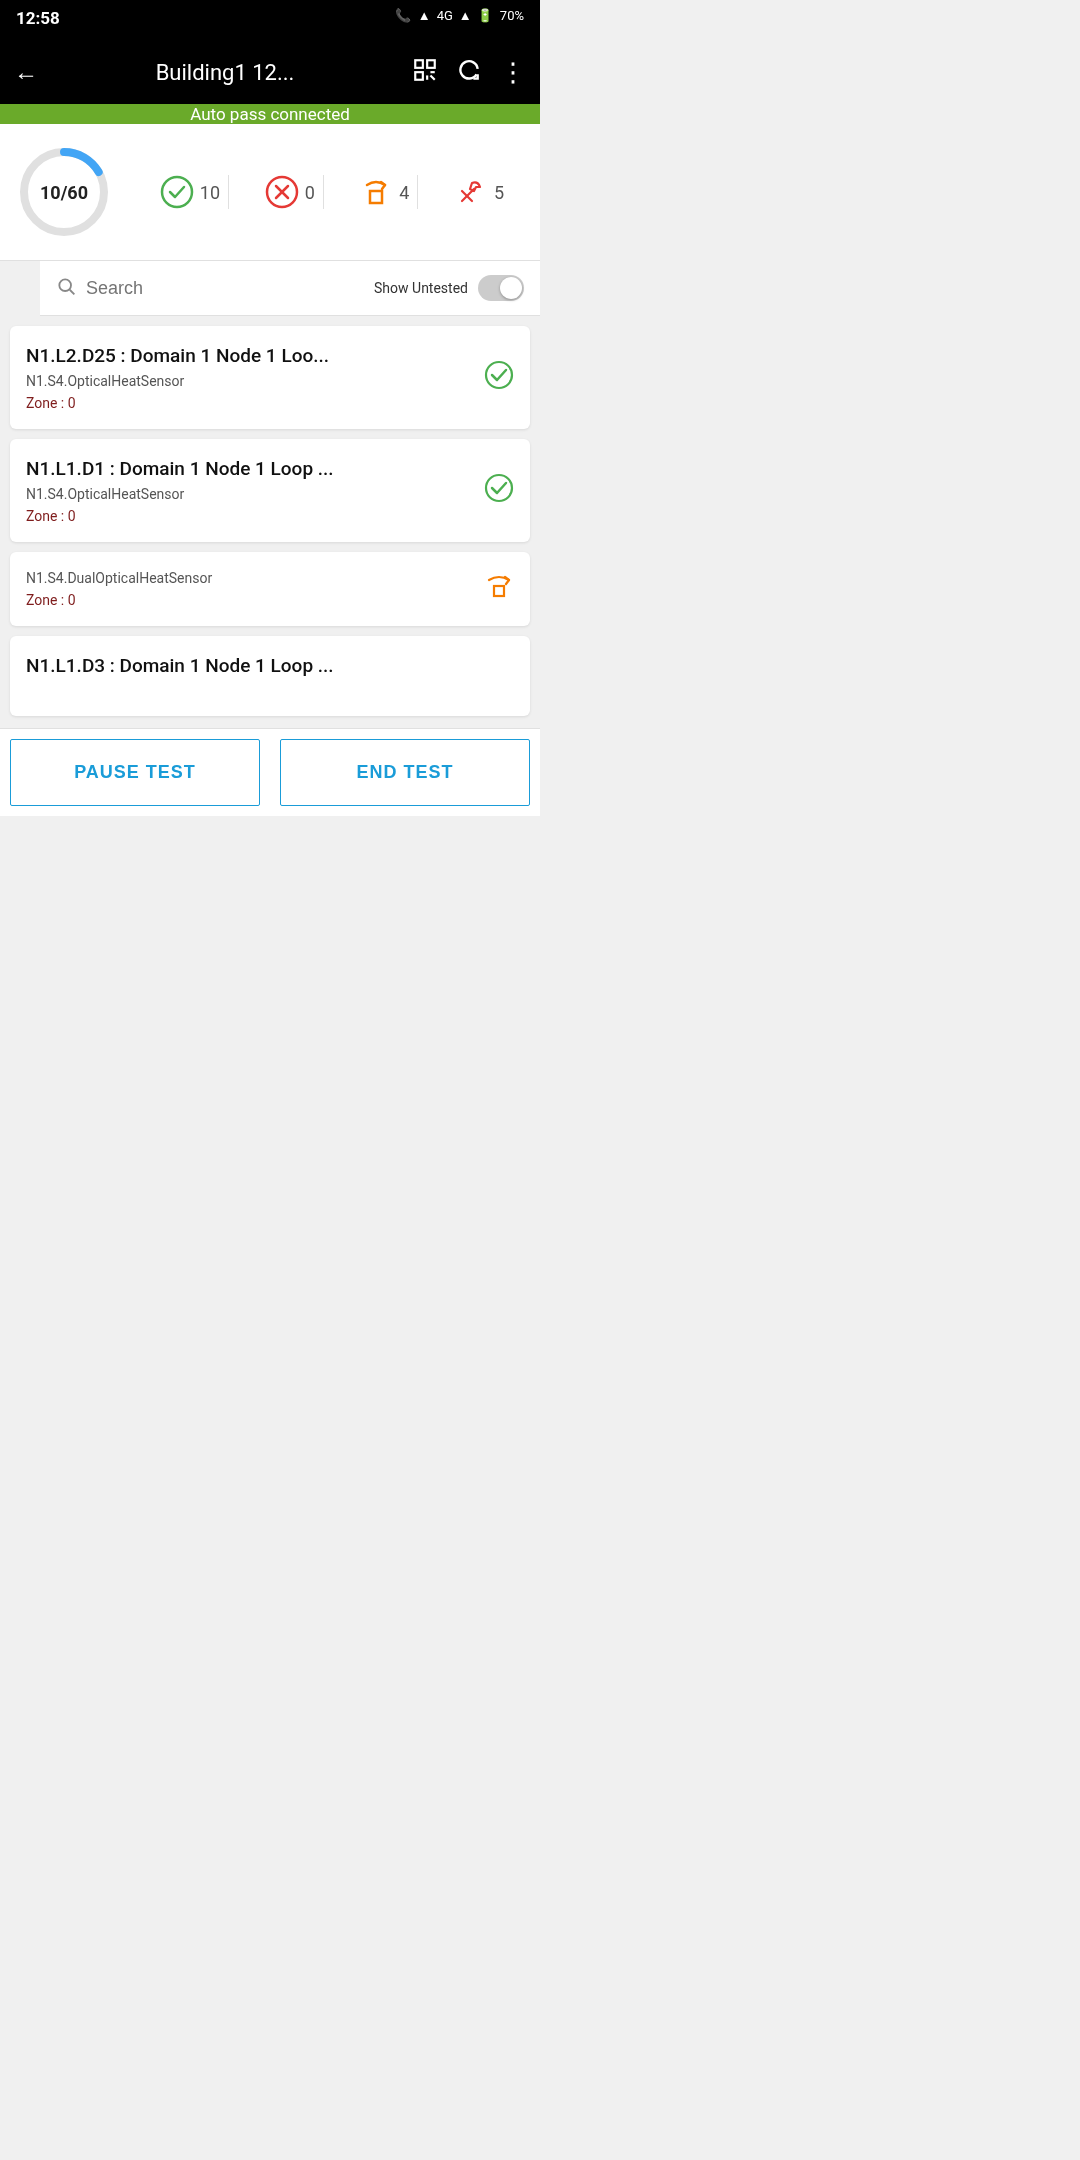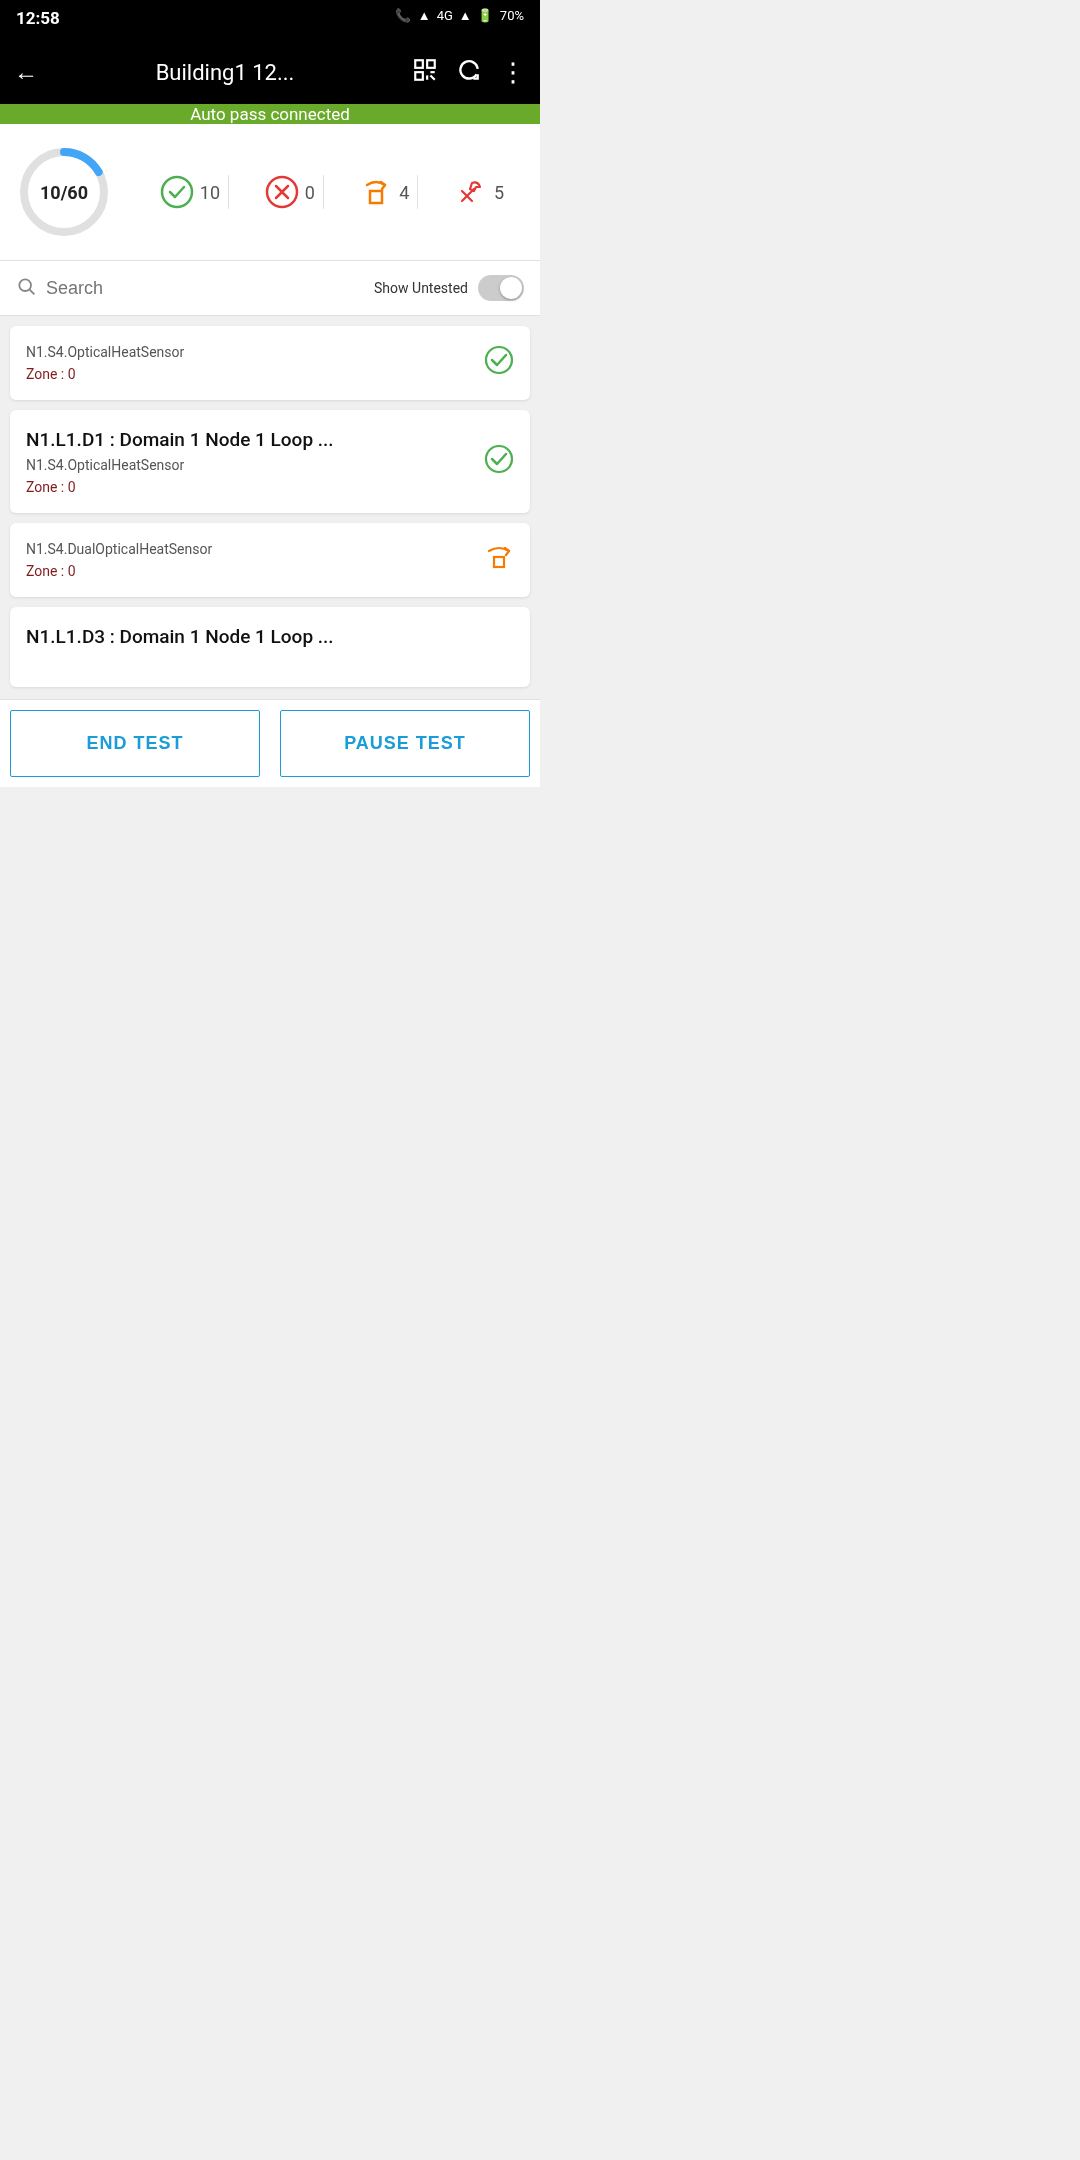--- a/index.html
+++ b/index.html
@@ -96,20 +96,21 @@
     .stat-count { font-size: 18px; color: #555; }
 
     
     .search-bar {
       background: #fff;
       display: flex;
       align-items: center;
       padding: 14px 16px;
       gap: 10px;
       border-bottom: 1px solid #e0e0e0;
+      margin-left: 40px;
     }
     .search-bar .search-icon { font-size: 20px; color: #888; }
     .search-bar input {
       flex: 1;
       border: none;
       outline: none;
       font-size: 18px;
       color: #888;
       background: transparent;
     }
@@ -307,20 +308,21 @@
   <input type="text" placeholder="Search" style="">
   <span class="show-untested-label">Show Untested</span>
   <div class="toggle-switch">
     <div class="knob"></div>
   </div>
 </div>
 
 <div class="list-container">
 
   <div class="list-card">
+    <span class="card-title">N1.L2.D25 : Domain 1 Node 1 Loo...</span>
     <span class="card-subtitle">N1.S4.OpticalHeatSensor</span>
     <span class="card-zone">Zone : 0</span>
     <span class="card-status-icon">
       <svg width="30" height="30" viewBox="0 0 30 30">
         <circle cx="15" cy="15" r="13" fill="none" stroke="#4caf50" stroke-width="2.2"></circle>
         <polyline points="8,15 13,20 22,10" fill="none" stroke="#4caf50" stroke-width="2.5" stroke-linecap="round" stroke-linejoin="round"></polyline>
       </svg>
     </span>
   </div>
 
@@ -348,15 +350,15 @@
     </span>
   </div>
 
   <div class="list-card" style="min-height: 80px;">
     <span class="card-title">N1.L1.D3 : Domain 1 Node 1 Loop ...</span>
   </div>
 
 </div>
 
 <div class="bottom-buttons">
+  <button class="bottom-btn">PAUSE TEST</button>
   <button class="bottom-btn">END TEST</button>
-  <button class="bottom-btn">PAUSE TEST</button>
 </div>
 
 </body></html>

